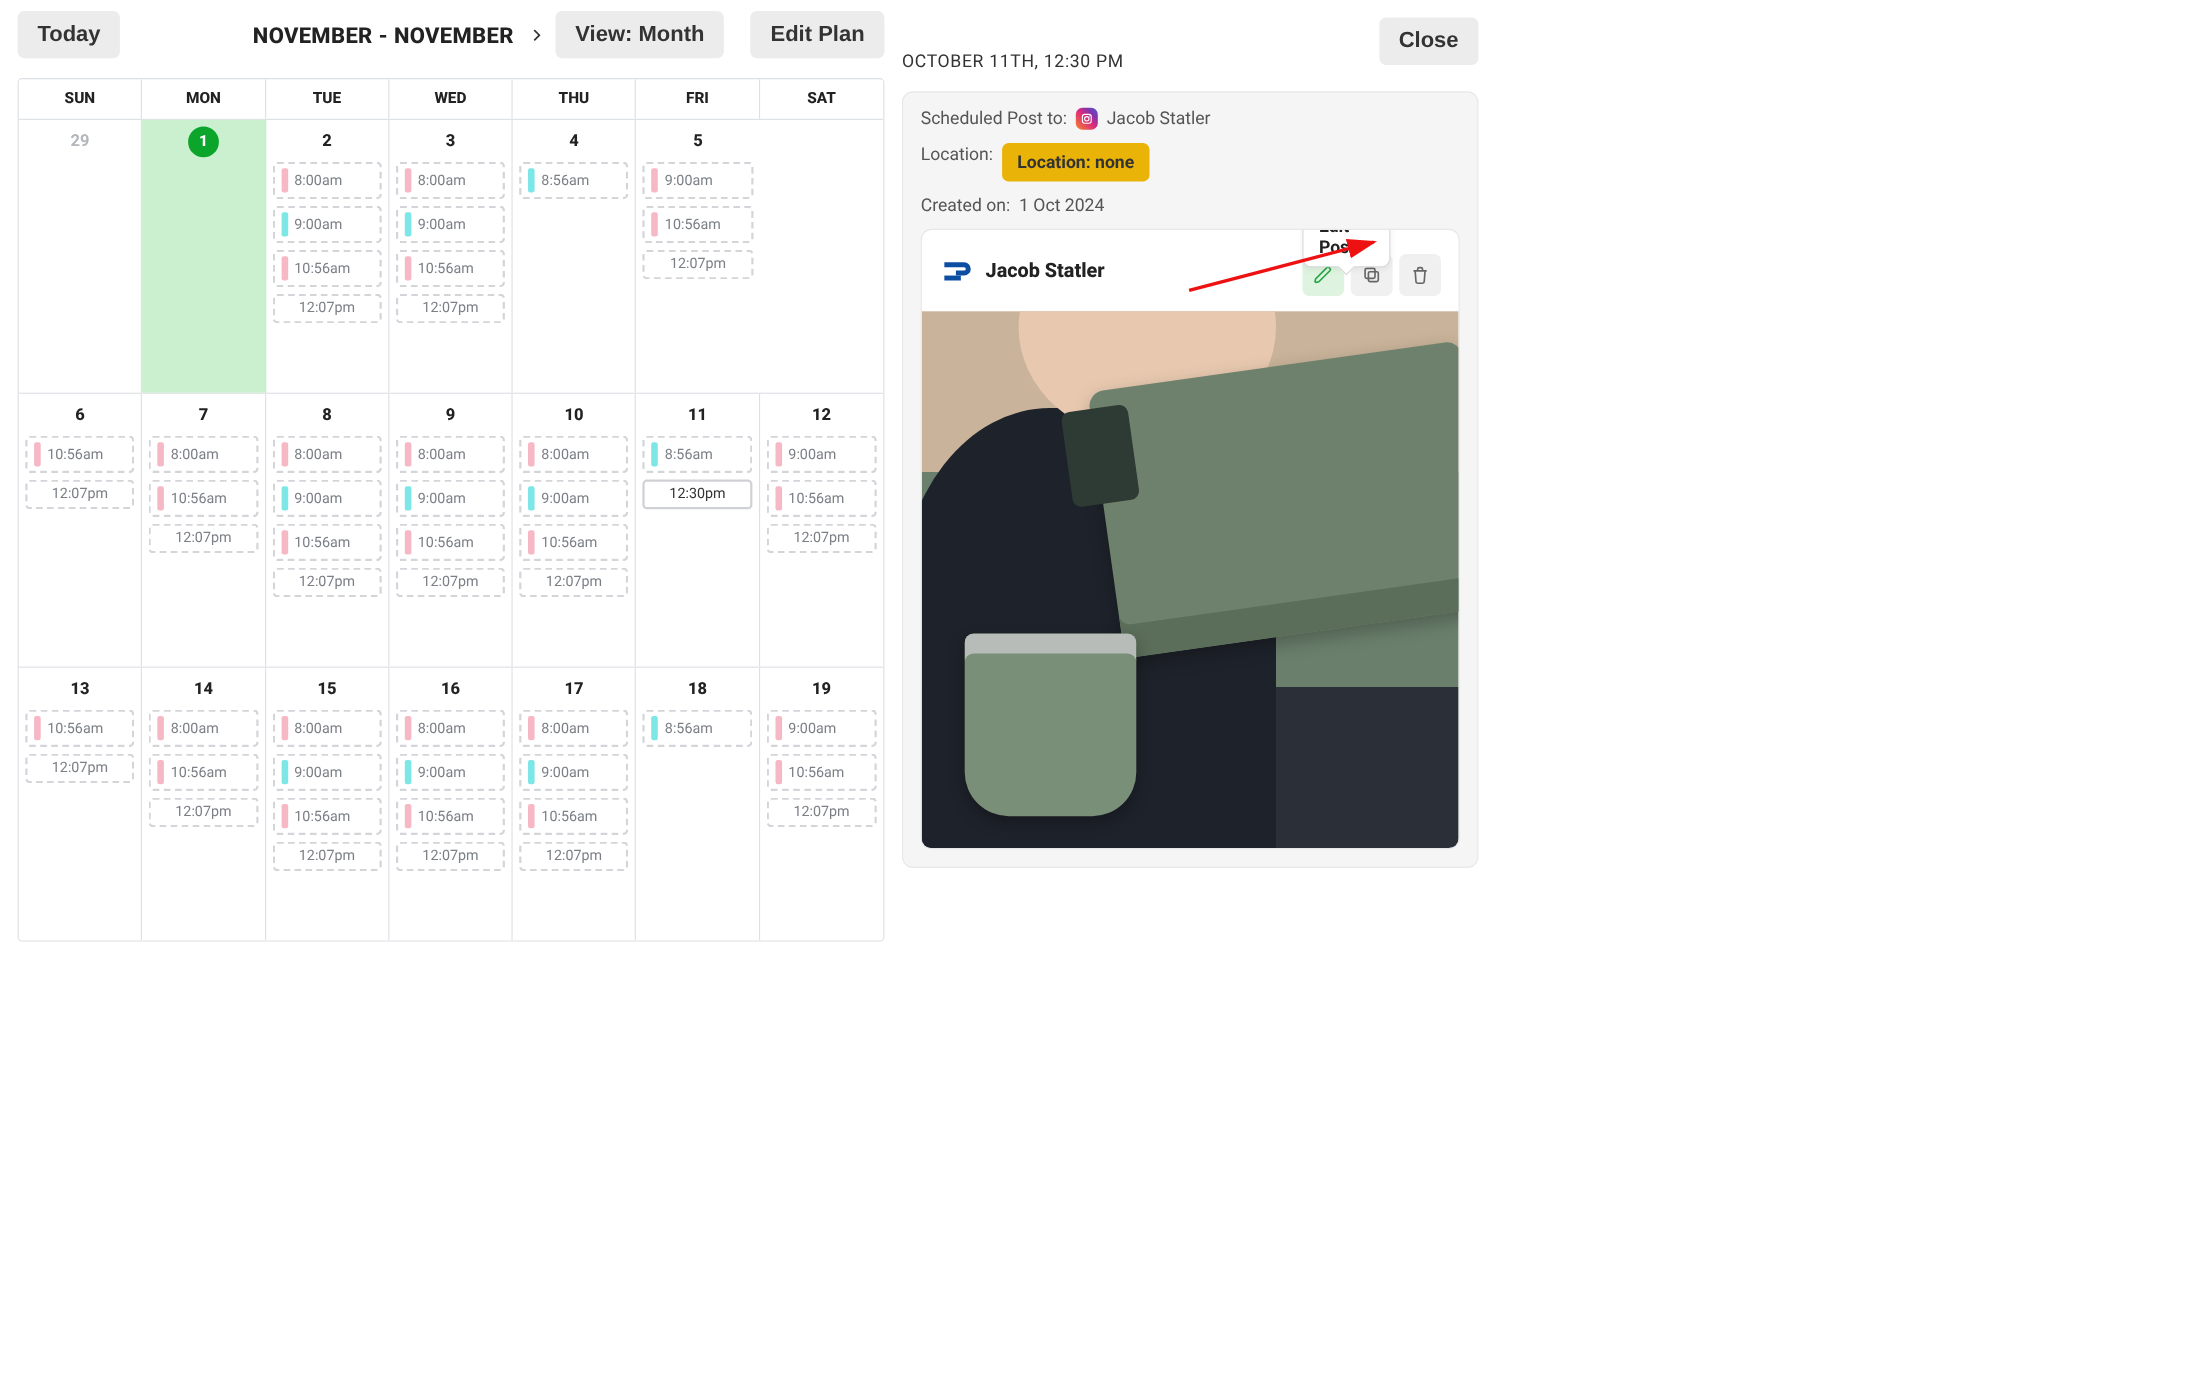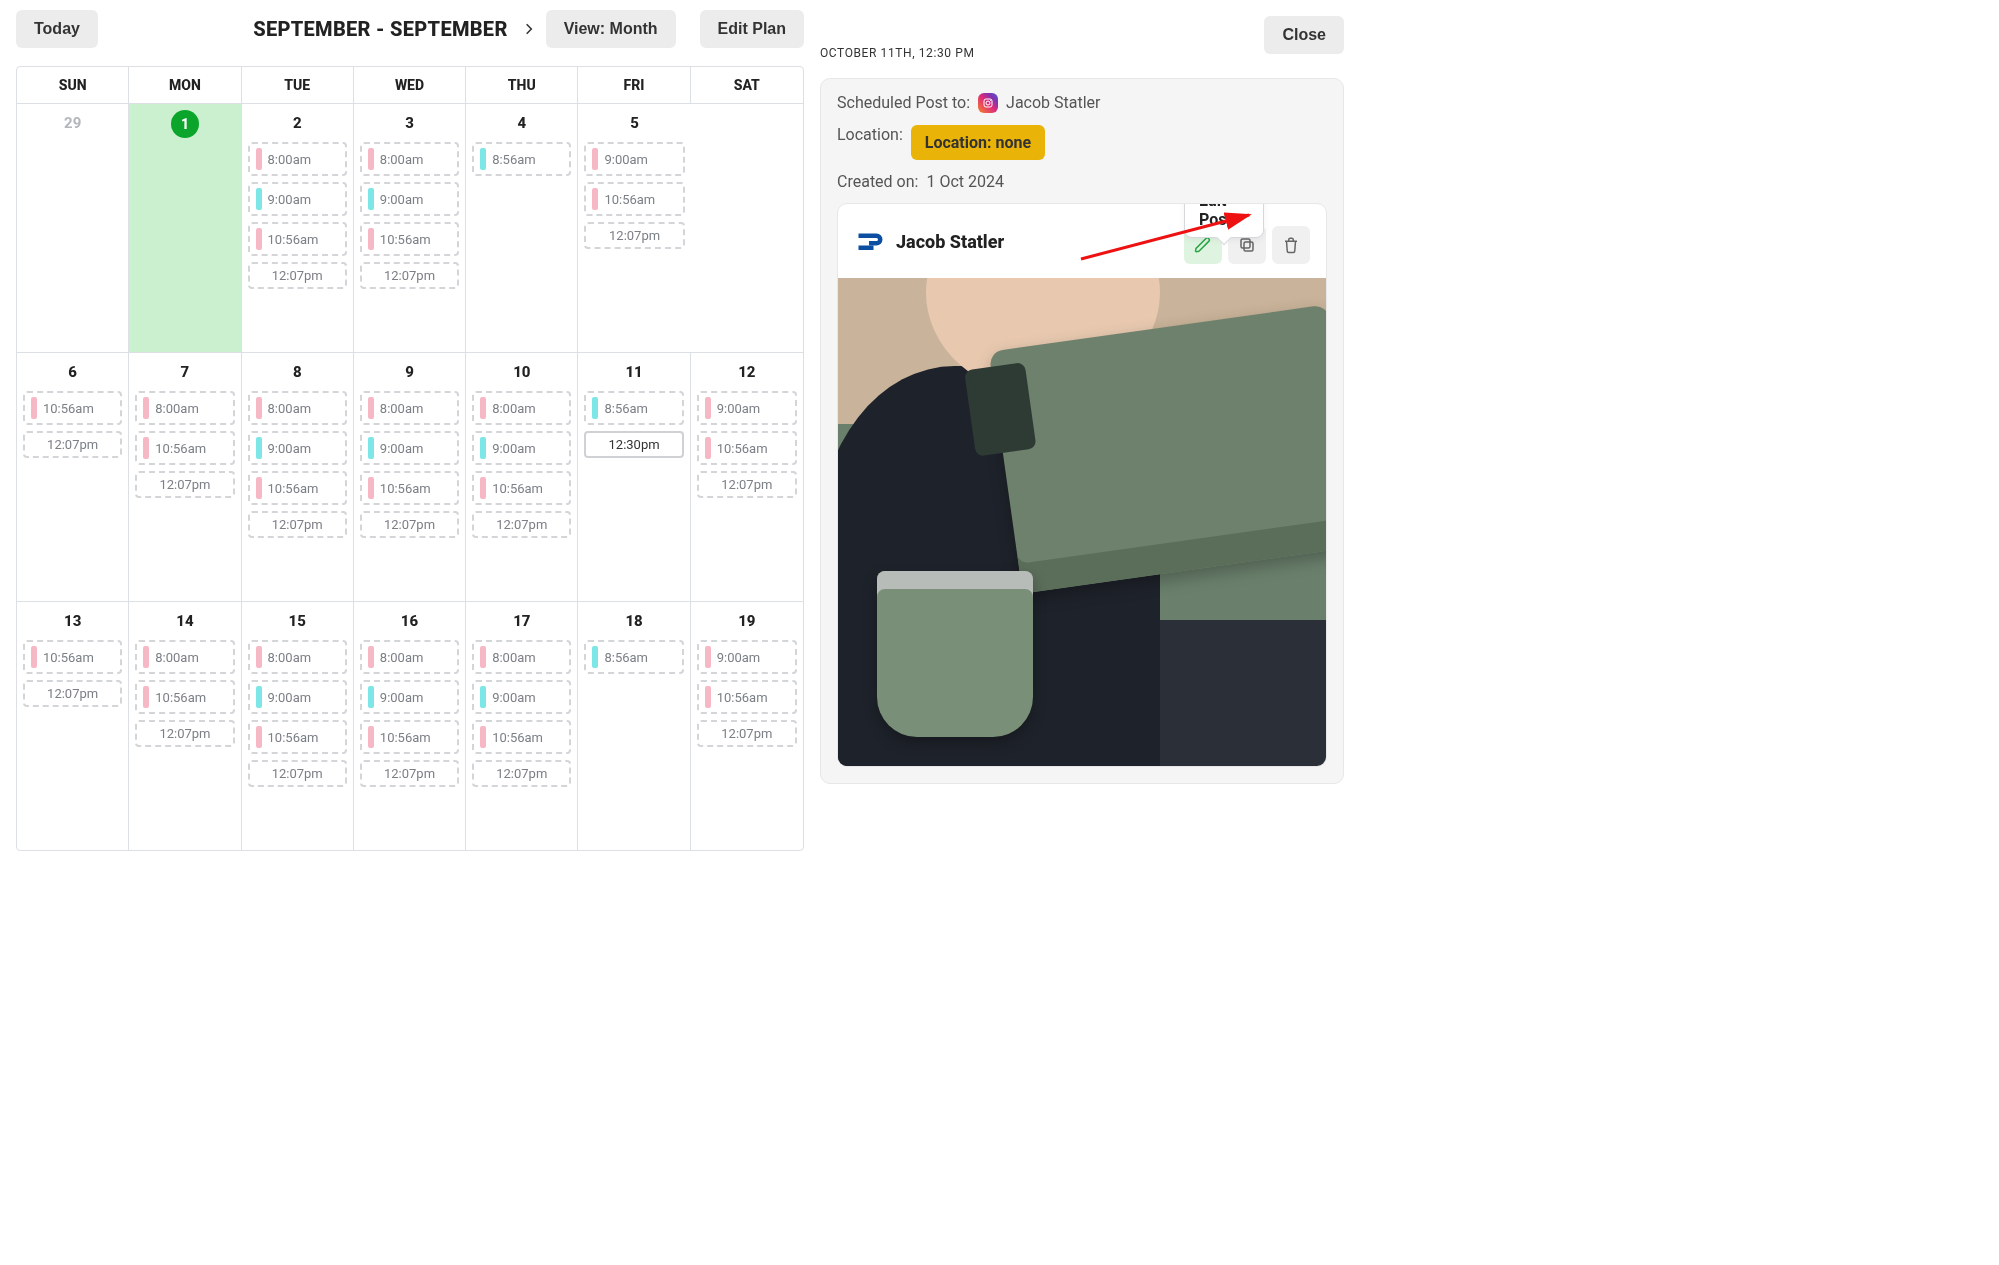--- a/index.html
+++ b/index.html
@@ -20,21 +20,21 @@
     --text:#222;
   }
   *{box-sizing:border-box;}
   html,body{margin:0;padding:0;background:var(--bg);font-family:-apple-system,BlinkMacSystemFont,"Segoe UI",Roboto,Helvetica,Arial,sans-serif;color:var(--text);}
   .app{display:flex;gap:16px;padding:10px 16px 20px 16px;width:1360px;}
   .left{flex:0 0 788px;display:flex;flex-direction:column;}
   .right{flex:1;min-width:0;}
 
   
   .topbar-left{display:flex;align-items:center;gap:8px;margin-bottom:18px;}
-  .btn{background:var(--btn-bg);border:none;border-radius:6px;padding:10px 18px;font-size:16px;font-weight:600;color:#333;cursor:pointer;}
+  .btn{background:var(--btn-bg);border:none;border-radius:6px;padding:10px 18px;font-size:20px;font-weight:600;color:#333;cursor:pointer;}
   .range{font-size:20px;font-weight:800;letter-spacing:0.3px;margin-left:auto;margin-right:4px;}
   .chev{width:18px;height:18px;display:inline-flex;align-items:center;justify-content:center;cursor:pointer;}
   .chev svg{width:14px;height:14px;stroke:#333;stroke-width:2.6;fill:none;}
 
   
   .calendar{border:1px solid var(--border);border-radius:4px;overflow:hidden;}
   .dow,.week{display:grid;grid-template-columns:repeat(7,1fr);}
   .dow>div{border-right:1px solid var(--border);padding:10px 0;text-align:center;font-weight:800;font-size:14px;}
   .dow>div:last-child{border-right:none;}
   .dow{border-bottom:1px solid var(--border);}
@@ -51,21 +51,21 @@
   .slots{display:flex;flex-direction:column;gap:6px;}
   .slot{display:flex;align-items:center;gap:6px;border:2px dashed #d3d5d9;border-radius:4px;padding:4px 6px;font-size:13px;color:var(--muted);cursor:pointer;}
   .slot .stripe{width:6px;height:22px;border-radius:2px;flex:0 0 6px;}
   .slot.pink .stripe{background:var(--pink);}
   .slot.cyan .stripe{background:var(--cyan);}
   .slot.solid{border-style:solid;border-color:#cfd1d5;color:#333;}
   .slot.none{justify-content:center;}
 
   
   .topbar-right{display:flex;align-items:center;justify-content:space-between;margin-bottom:18px;}
-  .ts{font-size:12px;letter-spacing:0.6px;color:#333;margin-top:36px;}
+  .ts{font-size:16px;letter-spacing:0.6px;color:#333;margin-top:36px;}
   .panel{background:var(--side-bg);border:1px solid var(--side-border);border-radius:10px;padding:14px 16px 16px 16px;}
   .meta-row{display:flex;align-items:flex-start;gap:8px;font-size:16px;color:#555;margin-bottom:12px;}
   .ig{width:20px;height:20px;border-radius:6px;background:linear-gradient(45deg,#f58529,#dd2a7b 50%,#8134af 75%,#515bd4);display:inline-flex;align-items:center;justify-content:center;}
   .ig svg{width:12px;height:12px;stroke:#fff;fill:none;stroke-width:2;}
   .loc-pill{background:#eab308;border-radius:6px;padding:8px 14px;font-weight:700;font-size:16px;color:#333;}
 
   .toolbar{position:relative;display:flex;gap:6px;justify-content:flex-end;margin:8px 0 0 0;}
   .icon-btn{width:38px;height:38px;border-radius:6px;display:inline-flex;align-items:center;justify-content:center;background:#f0f0f1;cursor:pointer;}
   .icon-btn.green{background:var(--icon-btn-green-bg);}
   .icon-btn svg{width:18px;height:18px;stroke:#666;stroke-width:2;fill:none;}
@@ -98,21 +98,21 @@
   .arrow svg{overflow:visible;}
 </style>
 </head>
 <body>
 
 <div class="app">
 
   <div class="left">
     <div class="topbar-left">
       <button class="btn">Today</button>
-      <span class="range">SEPTEMBER - SEPTEMBER</span>
+      <span class="range">NOVEMBER - NOVEMBER</span>
       <span class="chev">
         <svg viewBox="0 0 24 24">
             <polyline points="8 4 16 12 8 20"></polyline>
           </svg>
       </span>
       <button class="btn">View: Month</button>
       <button class="btn" style="margin-left:16px">Edit Plan</button>
     </div>
 
     <div class="calendar">

